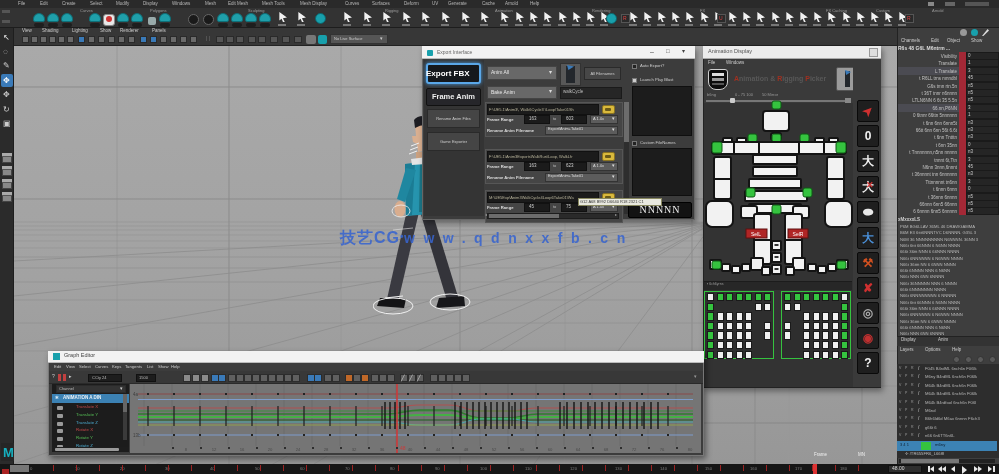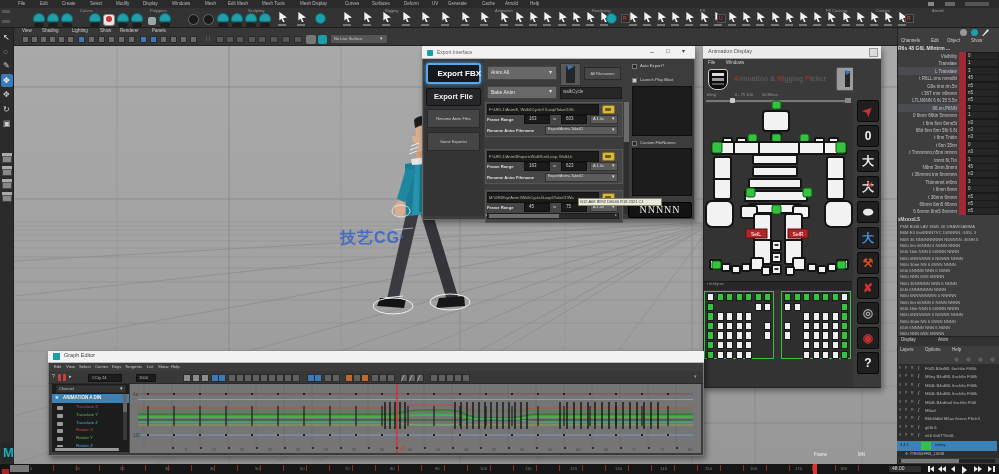--- a/index.html
+++ b/index.html
@@ -458,32 +458,33 @@
 <div style="position:absolute;left:918px;top:433.2px;font-size:5px;line-height:5px;color:#ccc;white-space:nowrap;">/</div>
 <div style="position:absolute;left:925px;top:434.2px;font-size:4.2px;line-height:4.2px;color:#b5b5b5;white-space:nowrap;">n66 6n6TT6n6L</div>
 <div style="position:absolute;left:897px;top:441px;width:100px;height:10px;background:#3c82b4;"></div>
 <div style="position:absolute;left:900px;top:443px;font-size:4px;line-height:4px;color:#123;white-space:nowrap;">3  4  1</div>
 <div style="position:absolute;left:921px;top:442px;width:10px;height:8px;background:#35c33f;"></div>
 <div style="position:absolute;left:935px;top:443px;font-size:4.2px;line-height:4.2px;color:#0e2233;white-space:nowrap;">m6ny</div>
 <div style="position:absolute;left:905px;top:452px;font-size:4.2px;line-height:4.2px;color:#bbb;white-space:nowrap;">✢ /TR655FR6_L66f8</div>
 <div style="position:absolute;left:899px;top:459px;width:96px;height:4px;background:#222;"></div>
 <div style="position:absolute;left:901px;top:459px;width:58px;height:4px;background:#777;"></div>
 <div style="position:absolute;left:340px;top:227px;width:70px;height:21px;z-index:40;font-size:16px;line-height:20px;font-weight:bold;color:rgba(56,100,206,0.88);letter-spacing:1px;white-space:nowrap;">技艺CG<span style="font-size:10px;vertical-align:3px;">•</span></div>
+<div style="position:absolute;left:404px;top:229px;width:260px;height:20px;z-index:40;font-size:14px;line-height:18px;font-weight:bold;color:rgba(56,100,206,0.88);letter-spacing:8.5px;white-space:nowrap;">www.qdnxxfb.cn</div>
 <div style="position:absolute;left:422px;top:46px;width:273px;height:174px;background:#3c3c3c;border:1px solid #666;box-shadow:2px 3px 6px rgba(0,0,0,.4);z-index:10;"></div>
 <div style="position:absolute;left:422px;top:46px;width:273px;height:13px;background:#f2f2f2;border-bottom:1px solid #bbb;z-index:11;"></div>
 <div style="position:absolute;left:427px;top:50px;width:6px;height:6px;background:#18a0ac;border-radius:1px;z-index:12;"></div>
 <div style="position:absolute;left:437px;top:50px;font-size:5px;line-height:5px;color:#666;white-space:nowrap;z-index:12;">Export Interface</div>
 <div style="position:absolute;left:650px;top:48px;font-size:7px;line-height:7px;color:#444;white-space:nowrap;z-index:12;">–</div>
 <div style="position:absolute;left:666px;top:48px;font-size:6px;line-height:6px;color:#444;white-space:nowrap;z-index:12;">□</div>
 <div style="position:absolute;left:682px;top:48px;font-size:6px;line-height:6px;color:#444;white-space:nowrap;z-index:12;">▾</div>
 <div style="position:absolute;left:424px;top:60px;width:60px;height:156px;background:#343434;z-index:12;"></div>
 <div style="position:absolute;left:426px;top:63px;width:55px;height:21px;background:#15181c;border:2px solid #5aa7e8;border-radius:3px;box-shadow:0 0 4px #4a97d8;z-index:12;"></div>
-<div style="position:absolute;left:426px;top:63px;width:55px;height:21px;font-size:8px;line-height:21px;font-weight:bold;color:#fff;text-align:right;z-index:12;">Export FBX</div>
+<div style="position:absolute;left:426px;top:63px;width:55px;height:21px;font-size:8px;line-height:21px;font-weight:bold;color:#fff;text-align:left;z-index:12;">Export FBX</div>
 <div style="position:absolute;left:426px;top:88px;width:55px;height:18px;background:#26262a;border:1px solid #111;border-radius:2px;z-index:12;"></div>
-<div style="position:absolute;left:426px;top:88px;width:55px;height:18px;font-size:7.5px;line-height:18px;font-weight:bold;color:#eee;text-align:center;z-index:12;">Export File</div>
+<div style="position:absolute;left:426px;top:88px;width:55px;height:18px;font-size:7.5px;line-height:18px;font-weight:bold;color:#eee;text-align:center;z-index:12;">Frame Anim</div>
 <div style="position:absolute;left:427px;top:109px;width:53px;height:19px;background:#454545;border:1px solid #2a2a2a;z-index:12;"></div>
 <div style="position:absolute;left:427px;top:109px;width:53px;height:19px;font-size:4px;line-height:19px;color:#ccc;text-align:center;z-index:12;">Rename Anim Files</div>
 <div style="position:absolute;left:427px;top:132px;width:53px;height:19px;background:#454545;border:1px solid #2a2a2a;z-index:12;"></div>
 <div style="position:absolute;left:427px;top:132px;width:53px;height:19px;font-size:4px;line-height:19px;color:#ccc;text-align:center;z-index:12;">Game Exporter</div>
 <div style="position:absolute;left:487px;top:66px;width:70px;height:14px;background:#686868;border:1px solid #444;z-index:12;"></div>
 <div style="position:absolute;left:491px;top:70px;font-size:5px;line-height:5px;color:#e8e8e8;white-space:nowrap;z-index:12;">Anim All</div>
 <div style="position:absolute;left:549px;top:69px;font-size:6px;line-height:6px;color:#ddd;white-space:nowrap;z-index:12;">▾</div>
 <div style="position:absolute;left:560px;top:63px;width:21px;height:23px;background:#585858;border:1px solid #333;z-index:12;"></div>
 <div style="position:absolute;left:566px;top:66px;width:9px;height:17px;background:#23272c;z-index:12;"></div>
 <div style="position:absolute;left:567px;top:65px;width:7px;height:5px;background:#3a7ab8;clip-path:polygon(0 0,100% 30%,20% 100%);z-index:12;"></div>

